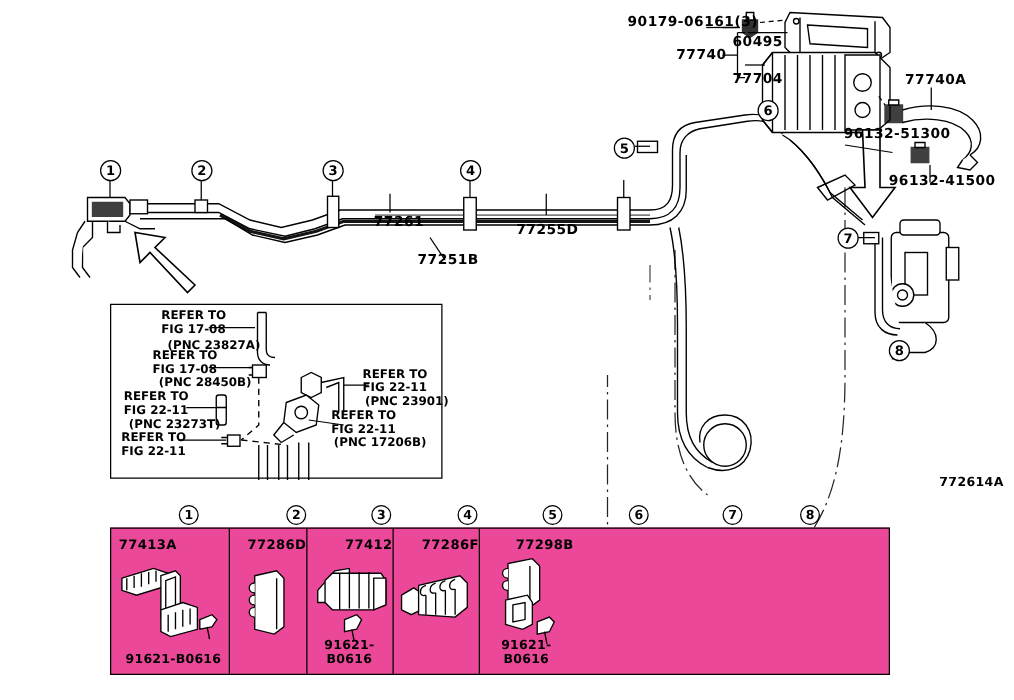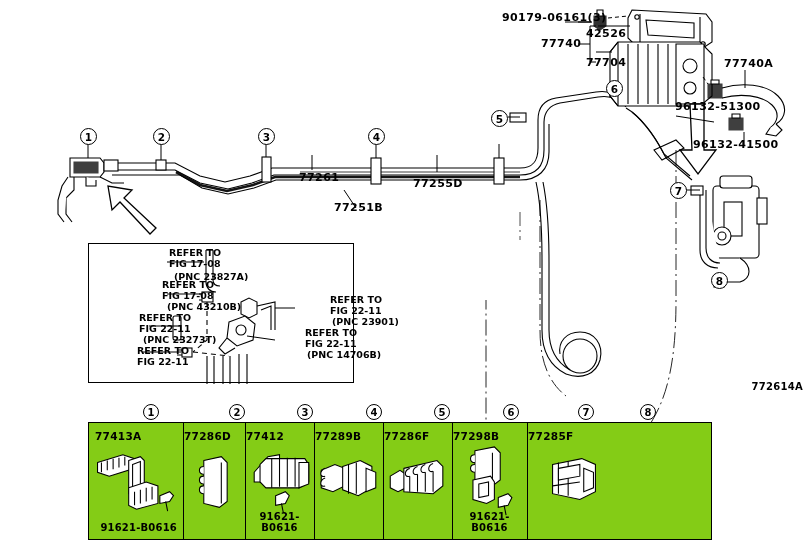--- a/index.html
+++ b/index.html
@@ -4,37 +4,37 @@
 <title>Parts Diagram</title>
 <style>
   html,body{margin:0;padding:0;background:#ffffff;}
   body{width:811px;height:560px;position:relative;overflow:hidden;
        font-family:"DejaVu Sans",sans-serif;color:#000;}
   #stage{position:absolute;left:0;top:0;width:811px;height:396px;}
   svg#art{position:absolute;left:0;top:0;width:811px;height:560px;}
 
   .lbl{position:absolute;font-family:"DejaVu Sans",sans-serif;font-weight:bold;
        font-size:11px;letter-spacing:.4px;white-space:nowrap;line-height:12px;}
-  .lbl.ref{font-size:9.5px;letter-spacing:0px;line-height:11.5px;margin-left:40px;}
+  .lbl.ref{font-size:9.5px;letter-spacing:0px;line-height:11.5px;}
 
   .callout{position:absolute;width:17px;height:17px;border:1.3px solid #000;
            border-radius:50%;background:#fff;font-size:10.5px;font-weight:bold;
            display:flex;align-items:center;justify-content:center;
            font-family:"DejaVu Sans",sans-serif;box-sizing:border-box;}
 
   .cellnum{position:absolute;width:16px;height:16px;border:1.2px solid #000;
            border-radius:50%;background:#fff;font-size:10px;font-weight:bold;
            display:flex;align-items:center;justify-content:center;box-sizing:border-box;}
 
   #legend{position:absolute;left:88px;top:422px;width:624px;height:118px;
-          border:1.4px solid #000;box-sizing:border-box;display:flex;background:#84cc16;}
+          border:1.4px solid #000;box-sizing:border-box;display:flex;background:#ec4899;}
   .cell{position:relative;border-right:1.4px solid #000;box-sizing:border-box;
         height:100%;}
   .cell:last-child{border-right:none;}
-  .cell .pn{position:absolute;top:7px;left:0;right:0;text-align:left;
+  .cell .pn{position:absolute;top:7px;left:0;right:0;text-align:right;
             font-weight:bold;font-size:10.5px;letter-spacing:.3px;}
   .cell .bolt{position:absolute;bottom:6px;left:0;right:1px;text-align:center;
               font-weight:bold;font-size:10px;letter-spacing:.2px;}
   .cell .art{position:absolute;left:0;right:0;top:22px;bottom:20px;}
   .cell .art svg{width:100%;height:100%;}
 
   #inset{position:absolute;left:88px;top:243px;width:266px;height:140px;
          border:1.4px solid #000;box-sizing:border-box;background:#fff;}
   #diagid{position:absolute;right:8px;bottom:4px;font-size:10px;font-weight:bold;
           letter-spacing:.3px;}
@@ -198,25 +198,25 @@
     <path d="M745,70 L745,88"></path>
     <path d="M676,116 L714,122"></path>
     <path d="M744,132 L744,146"></path>
 
     <path d="M590,26 L590,62 M590,26 L596,26 M590,62 L596,62 M578,44 L590,44"></path>
   </g>
 </svg>
 
 <div class="lbl" style="left:502px;top:12px;">90179-06161(3)</div>
 <div class="lbl" style="left:541px;top:38px;">77740</div>
-<div class="lbl" style="left:586px;top:28px;">42526</div>
+<div class="lbl" style="left:586px;top:28px;">60495</div>
 <div class="lbl" style="left:586px;top:57px;">77704</div>
 <div class="lbl" style="left:724px;top:58px;">77740A</div>
 <div class="lbl" style="left:675px;top:101px;">96132-51300</div>
-<div class="lbl" style="left:693px;top:139px;">96132-41500</div>
+<div class="lbl" style="left:711px;top:139px;">96132-41500</div>
 
 <div class="lbl" style="left:299px;top:140px;margin-top:32px;">77261</div>
 <div class="lbl" style="left:413px;top:146px;margin-top:32px;">77255D</div>
 <div class="lbl" style="left:334px;top:202px;">77251B</div>
 
 <div class="callout" style="left:80px;top:128px;">1</div>
 <div class="callout" style="left:153px;top:128px;">2</div>
 <div class="callout" style="left:258px;top:128px;">3</div>
 <div class="callout" style="left:368px;top:128px;">4</div>
 <div class="callout" style="left:491px;top:110px;">5</div>
@@ -265,36 +265,36 @@
       <path d="M158,92 L186,96"></path>
     </g>
   </svg>
 
   <div class="lbl ref" style="position:absolute;left:40px;top:3px;">REFER TO</div>
   <div class="lbl ref" style="position:absolute;left:40px;top:14px;">FIG 17-08</div>
   <div class="lbl ref" style="position:absolute;left:45px;top:27px;">(PNC 23827A)</div>
 
   <div class="lbl ref" style="position:absolute;left:33px;top:35px;">REFER TO</div>
   <div class="lbl ref" style="position:absolute;left:33px;top:46px;">FIG 17-08</div>
-  <div class="lbl ref" style="position:absolute;left:38px;top:57px;">(PNC 43210B)</div>
+  <div class="lbl ref" style="position:absolute;left:38px;top:57px;">(PNC 28450B)</div>
 
   <div class="lbl ref" style="position:absolute;left:10px;top:68px;">REFER TO</div>
   <div class="lbl ref" style="position:absolute;left:10px;top:79px;">FIG 22-11</div>
   <div class="lbl ref" style="position:absolute;left:14px;top:90px;">(PNC 23273T)</div>
 
   <div class="lbl ref" style="position:absolute;left:8px;top:101px;">REFER TO</div>
   <div class="lbl ref" style="position:absolute;left:8px;top:112px;">FIG 22-11</div>
 
   <div class="lbl ref" style="position:absolute;left:201px;top:50px;">REFER TO</div>
   <div class="lbl ref" style="position:absolute;left:201px;top:61px;">FIG 22-11</div>
   <div class="lbl ref" style="position:absolute;left:203px;top:72px;">(PNC 23901)</div>
 
   <div class="lbl ref" style="position:absolute;left:176px;top:83px;">REFER TO</div>
   <div class="lbl ref" style="position:absolute;left:176px;top:94px;">FIG 22-11</div>
-  <div class="lbl ref" style="position:absolute;left:178px;top:105px;">(PNC 14706B)</div>
+  <div class="lbl ref" style="position:absolute;left:178px;top:105px;">(PNC 17206B)</div>
 </div>
 
 <div class="cellnum" style="left:143px;top:404px;">1</div>
 <div class="cellnum" style="left:229px;top:404px;">2</div>
 <div class="cellnum" style="left:297px;top:404px;">3</div>
 <div class="cellnum" style="left:366px;top:404px;">4</div>
 <div class="cellnum" style="left:434px;top:404px;">5</div>
 <div class="cellnum" style="left:503px;top:404px;">6</div>
 <div class="cellnum" style="left:578px;top:404px;">7</div>
 <div class="cellnum" style="left:640px;top:404px;">8</div>
@@ -344,34 +344,20 @@
           <path d="M26,14 L26,44 M34,13 L34,43 M42,13 L42,43 M50,13 L50,43"></path>
           <path d="M54,18 L64,18 L64,40 L54,44 Z" fill="#fff"></path>
           <path d="M30,52 L40,48 L44,52 L40,60 L30,62 Z"></path>
           <path d="M36,60 L38,70"></path>
         </g>
       </svg>
     </div>
     <div class="bolt">91621-B0616</div>
   </div>
 
-  <div class="cell" style="width:69px;">
-    <div class="pn">77289B</div>
-    <div class="art">
-      <svg viewBox="0 0 69 76" preserveAspectRatio="xMidYMid meet">
-        <g fill="#fff" stroke="#000" stroke-width="1.1">
-          <path d="M6,26 L20,20 L30,24 L30,42 L18,48 L6,44 Z"></path>
-          <path d="M10,24 C4,26 4,34 10,32 M10,34 C4,36 4,44 10,42"></path>
-          <path d="M28,22 L46,16 L58,22 L58,44 L44,52 L28,46 Z"></path>
-          <path d="M34,20 L34,50 M42,18 L42,50"></path>
-          <path d="M52,24 L62,28 L62,44 L52,48 Z" fill="#fff"></path>
-        </g>
-      </svg>
-    </div>
-  </div>
 
   <div class="cell" style="width:69px;">
     <div class="pn">77286F</div>
     <div class="art">
       <svg viewBox="0 0 69 76" preserveAspectRatio="xMidYMid meet">
         <g fill="#fff" stroke="#000" stroke-width="1.1">
           <path d="M6,32 L16,26 L22,30 L22,44 L14,48 L6,44 Z"></path>
           <path d="M20,24 L54,16 L60,22 L60,42 L50,50 L20,48 Z"></path>
           <path d="M26,24 C20,26 20,34 26,32 M34,22 C28,24 28,32 34,30
                    M42,20 C36,22 36,30 42,28 M50,19 C44,21 44,29 50,27"></path>
@@ -393,32 +379,18 @@
           <path d="M26,40 L36,38 L36,52 L26,54 Z"></path>
           <path d="M46,54 L56,50 L60,54 L56,62 L46,64 Z"></path>
           <path d="M52,62 L54,72"></path>
         </g>
       </svg>
     </div>
     <div class="bolt">91621-B0616</div>
   </div>
 
 
-  <div class="cell" style="width:92px;">
-    <div class="pn">77285F</div>
-    <div class="art">
-      <svg viewBox="0 0 92 76" preserveAspectRatio="xMidYMid meet">
-        <g fill="#fff" stroke="#000" stroke-width="1.1">
-          <path d="M24,20 L54,14 L68,20 L68,48 L52,56 L24,50 Z"></path>
-          <path d="M30,18 L30,50 M40,17 L40,52"></path>
-          <path d="M30,24 L52,20 L52,32 L30,36 Z" fill="#fff"></path>
-          <path d="M56,24 L66,28 L66,44 L56,48 Z" fill="#fff"></path>
-          <path d="M24,42 L52,38"></path>
-        </g>
-      </svg>
-    </div>
-  </div>
 
 </div>
 
 <div id="diagid">772614A</div>
 
 </div>
 
 </body></html>

